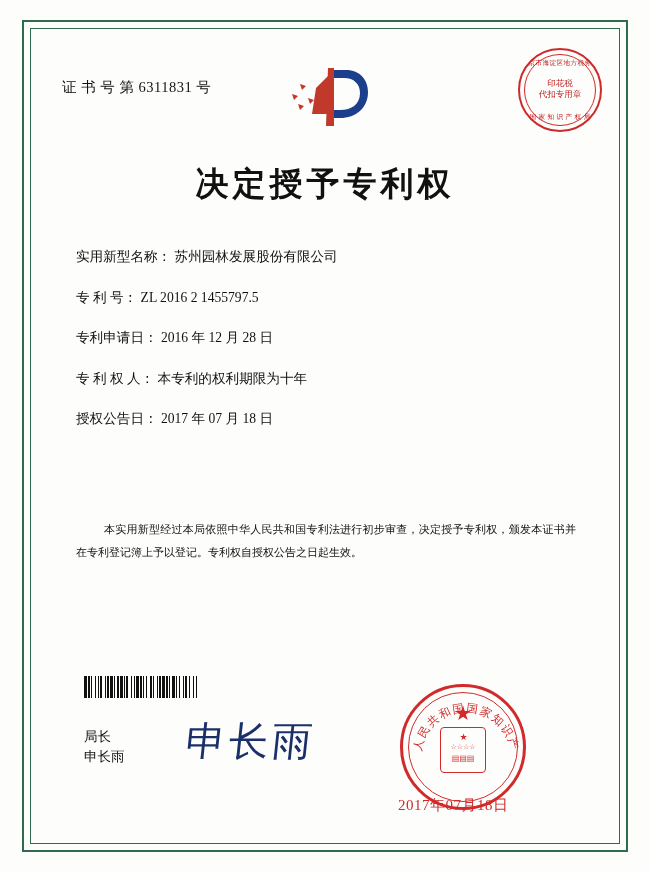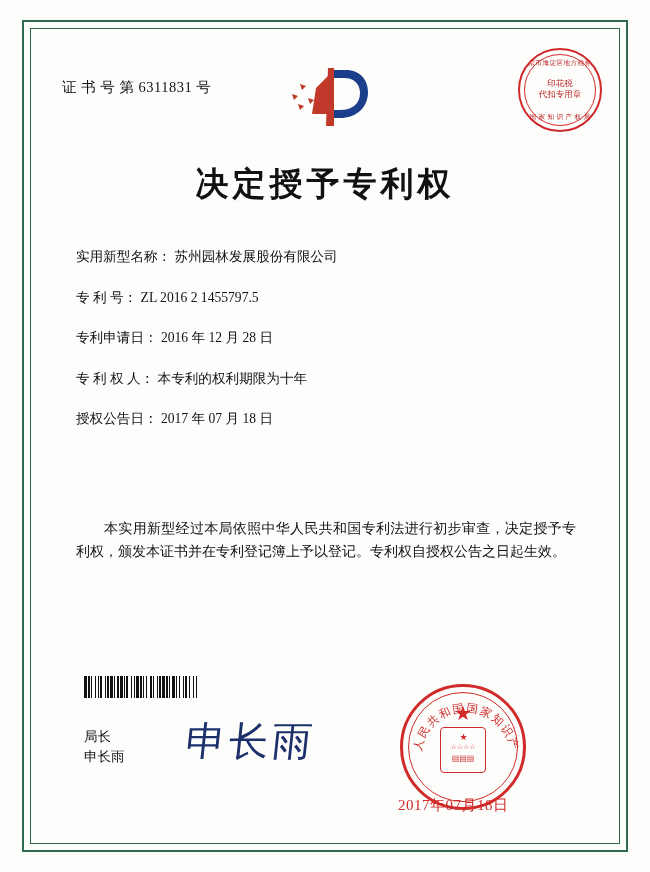--- a/index.html
+++ b/index.html
@@ -124,21 +124,21 @@
   }
   .field-value {
     display: inline-block;
   }
   
   .body-text {
     position: absolute;
     left: 76px;
     top: 518px;
     width: 500px;
-    font-size: 14px;
+    font-size: 11px;
     line-height: 22.5px;
     color: #111;
     text-align: justify;
   }
   .body-text p {
     margin: 0 0 1px 0;
     text-indent: 28px;
   }
   
   .barcode {

